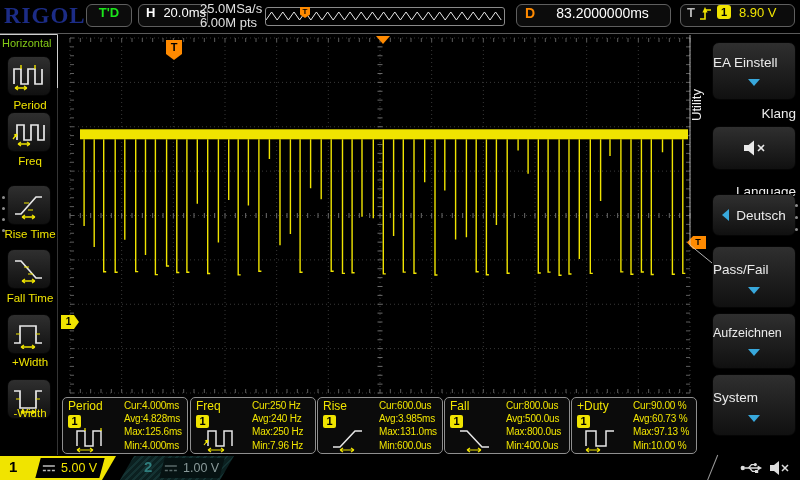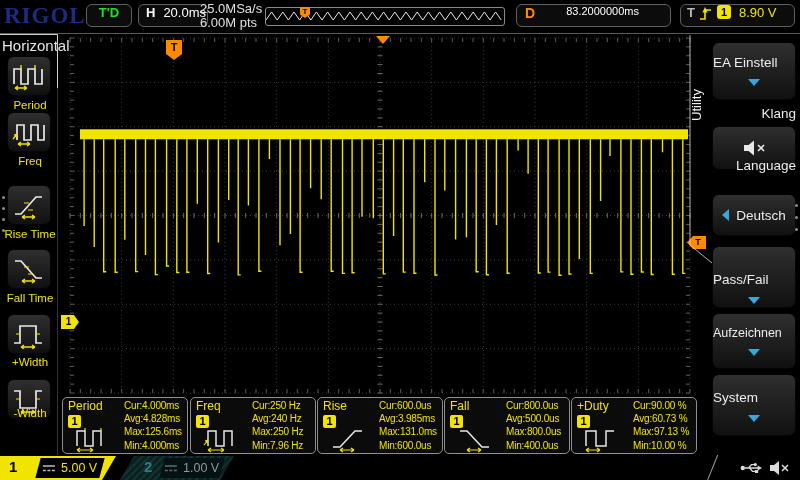--- a/index.html
+++ b/index.html
@@ -21,28 +21,28 @@
   #h-box .hl{font-weight:bold;color:#fff;font-size:13px;margin-left:7px;}
   #h-box .hv{color:#fff;font-size:13px;margin-left:8px;}
   #sr-block{position:absolute;left:200px;top:2px;font-size:13px;line-height:14px;color:#e0e0e0;}
   #preview{left:265px;top:7px;width:240px;height:19px;border:1px solid #8a8a8a;border-radius:3px;
            background:#020202;position:absolute;box-sizing:border-box;}
   #preview-tmark{position:absolute;left:34px;top:-1px;width:10px;height:11px;background:var(--org);
            clip-path:polygon(0 0,100% 0,100% 68%,50% 100%,0 68%);color:#000;font-size:8px;font-weight:bold;
            text-align:center;line-height:9px;}
   #d-box{left:516px;width:155px;}
   #d-box .dl{font-weight:bold;color:var(--org);font-size:14px;margin-left:8px;}
-  #d-box .dv{color:#fff;font-size:11px;margin:0 auto;}
+  #d-box .dv{color:#fff;font-size:14px;margin:0 auto;}
   #t-box{left:680px;width:115px;}
   #t-box .tl{font-weight:bold;color:#b8b8b8;font-size:13px;margin-left:6px;}
   #t-box .src{width:14px;height:14px;background:var(--yel);color:#000;border-radius:3px;font-size:11px;
               font-weight:bold;text-align:center;line-height:14px;margin-left:5px;}
   #t-box .lev{color:var(--yel);font-size:13px;margin-left:8px;}
   
-  #lmenu-title{position:absolute;left:2px;top:37px;font-size:15px;color:#e5e5e5;}
+  #lmenu-title{position:absolute;left:2px;top:37px;font-size:11px;color:#84cc16;}
   .lbtn{position:absolute;left:7px;width:44px;height:40px;background:var(--btn-grad);
         border-radius:7px;border:1px solid #050505;box-sizing:border-box;
         display:flex;align-items:center;justify-content:center;}
   .llabel{position:absolute;left:0;width:60px;text-align:center;color:var(--yel);font-size:11.5px;}
   .dot{position:absolute;width:3px;height:3px;border-radius:50%;background:#8d8d8d;}
   
   #utility-tab{position:absolute;left:652px;top:97px;width:90px;height:16px;text-align:center;
         font-size:13px;color:#f0f0f0;transform:rotate(-90deg);}
   .rbtn{position:absolute;left:712px;width:84px;background:var(--btn-grad);border-radius:7px;
         border:1px solid #050505;box-sizing:border-box;color:#ececec;font-size:13.5px;text-align:left;}
@@ -545,28 +545,28 @@
   </div>
 
   <div class="rlabel" style="top:106px">Klang</div>
   <div class="rbtn" style="top:126px;height:44px;display:flex;align-items:center;justify-content:center">
     <svg width="26" height="20">
       <path d="M3 7 h4.5 l5.5 -4.5 v15 l-5.5 -4.5 H3 z" fill="#e8e8e8"></path>
       <path d="M17 7 l6 6 M23 7 l-6 6" stroke="#e8e8e8" stroke-width="1.6"></path>
     </svg>
   </div>
 
-  <div class="rlabel" style="top:158px">Language</div>
+  <div class="rlabel" style="top:184px">Language</div>
   <div class="rbtn" style="top:194px;height:42px;display:flex;align-items:center;justify-content:center;gap:7px">
     <span class="tri-lf"></span>
     <span>Deutsch</span>
   </div>
 
   <div class="rbtn" style="top:246px;height:62px">
-    <div style="margin-top:25px">Pass/Fail</div>
+    <div style="margin-top:15px">Pass/Fail</div>
     <div class="tri-dn" style="margin-top:10px"></div>
   </div>
 
   <div class="rbtn" style="top:313px;height:56px">
     <div style="margin-top:12px;font-size:12.5px">Aufzeichnen</div>
     <div class="tri-dn" style="margin-top:9px"></div>
   </div>
 
   <div class="rbtn" style="top:374px;height:62px">
     <div style="margin-top:15px">System</div>

